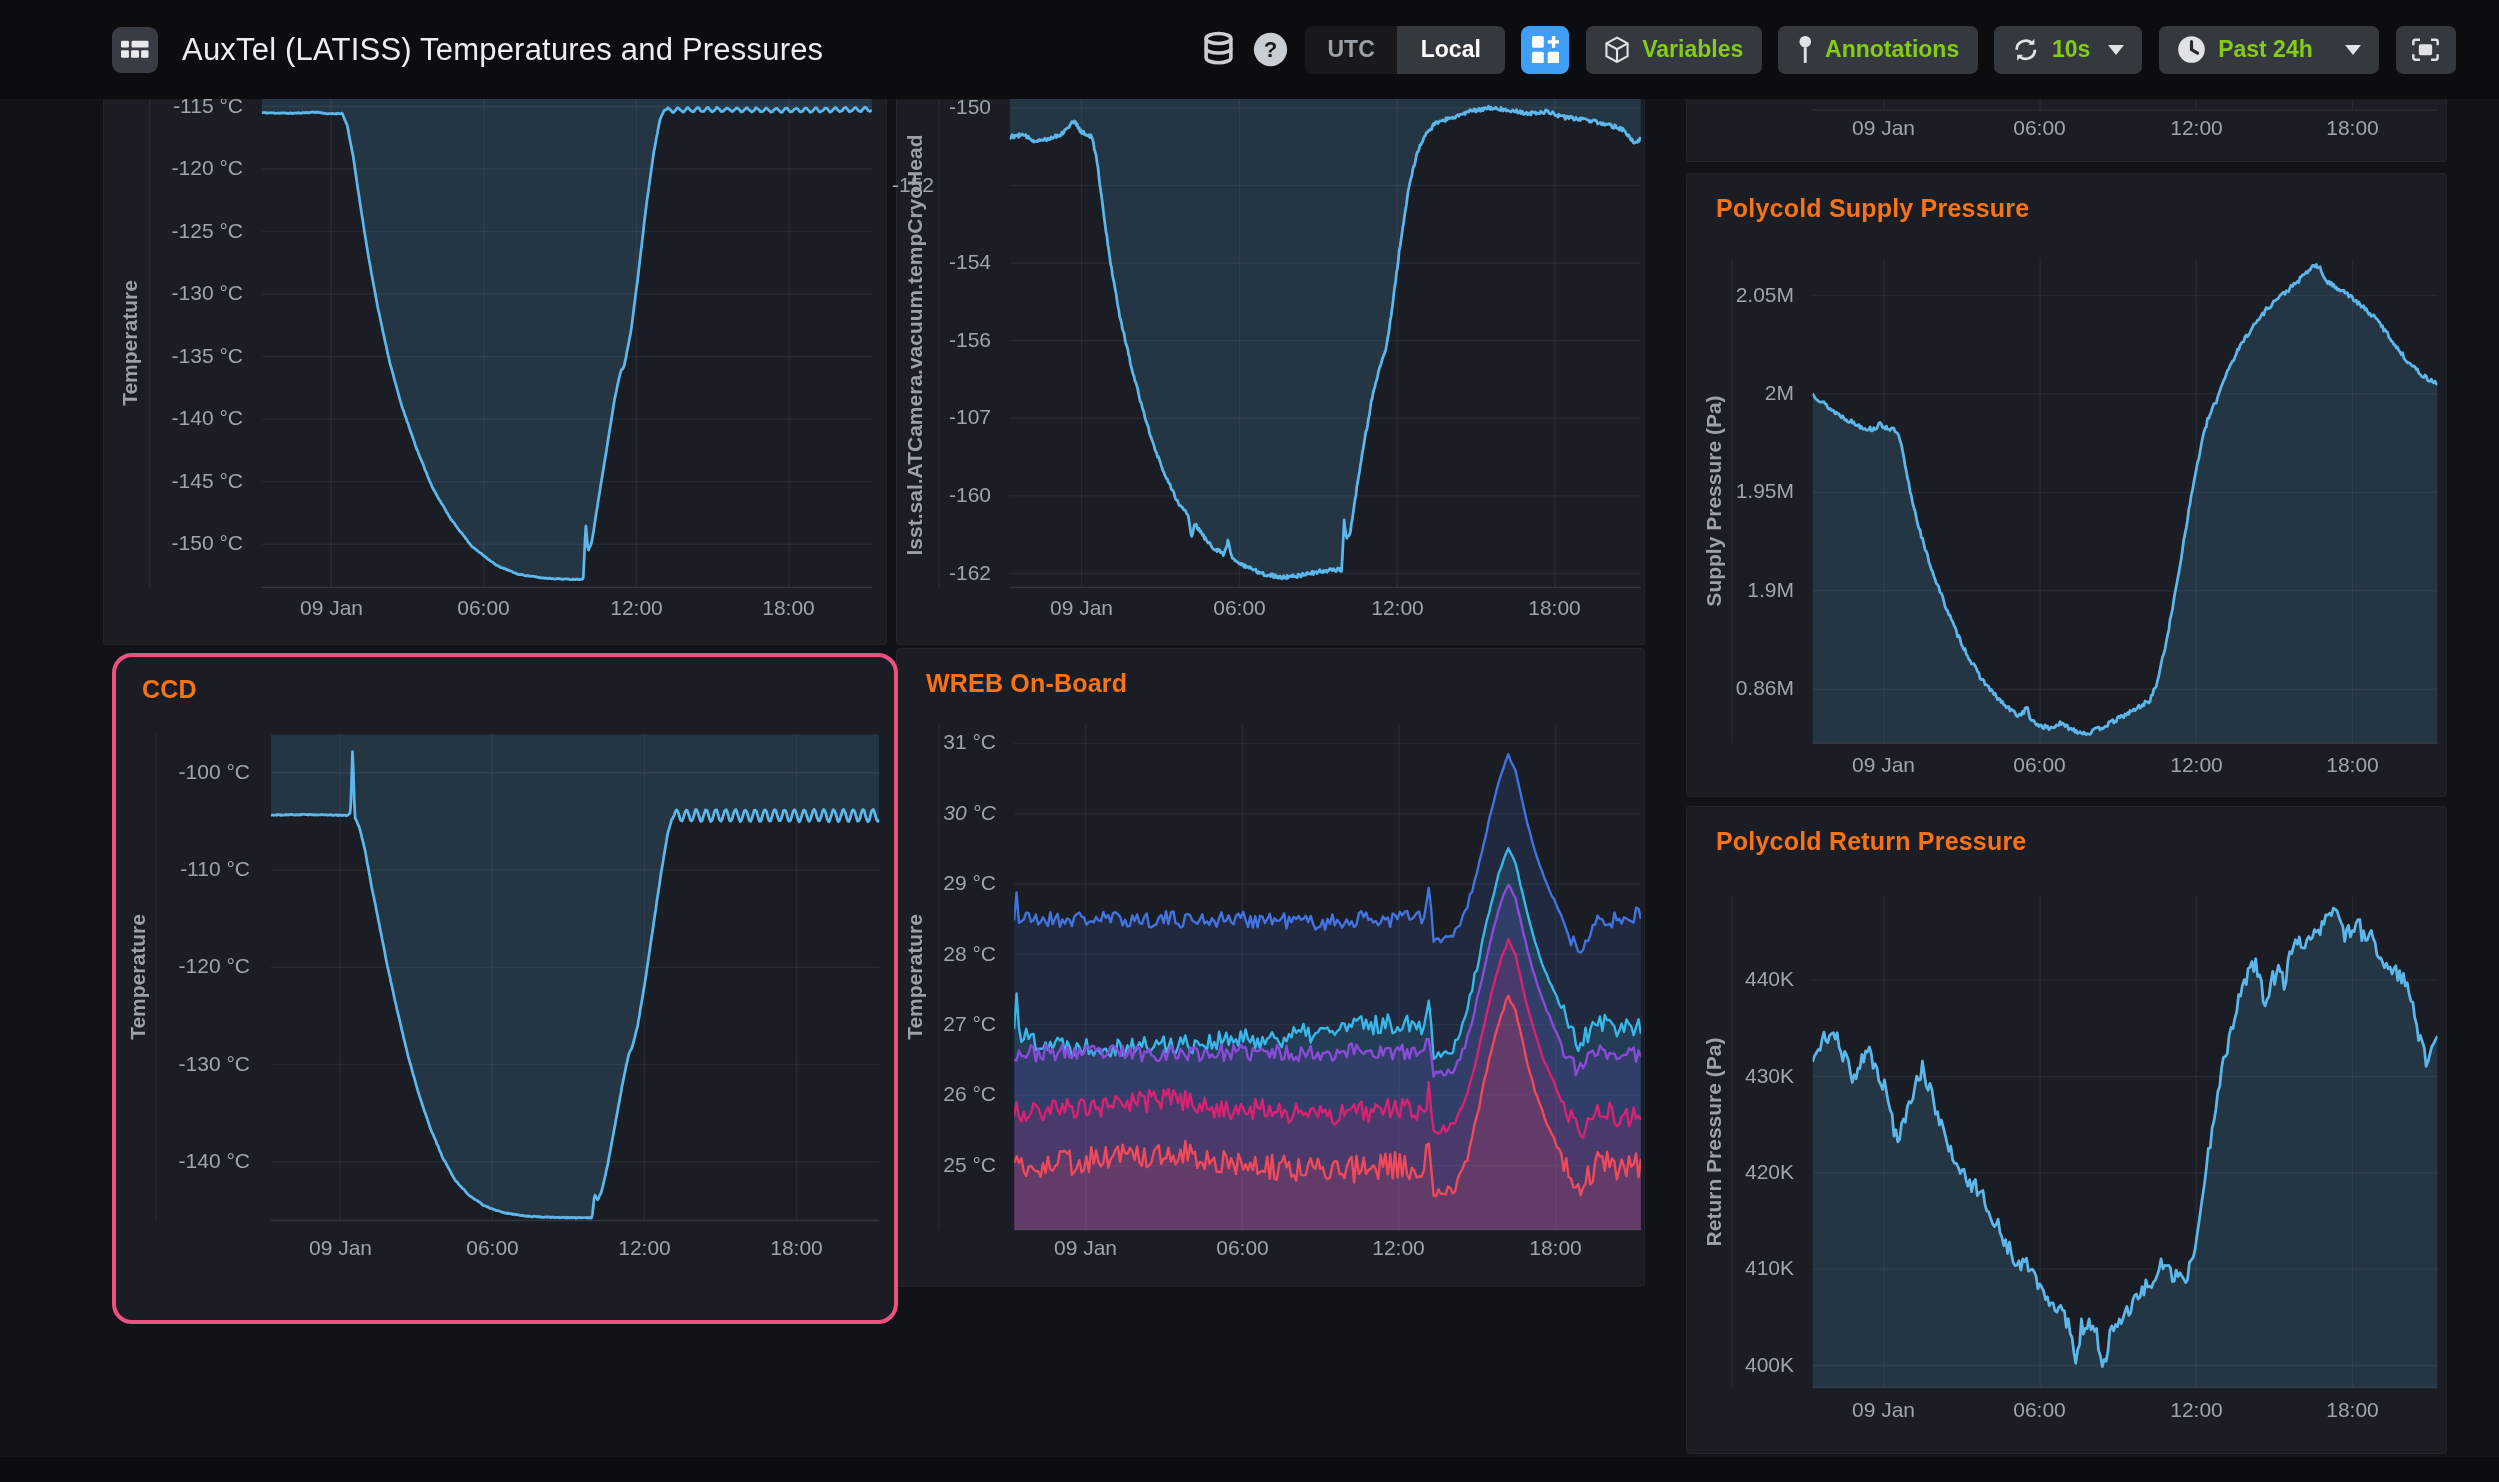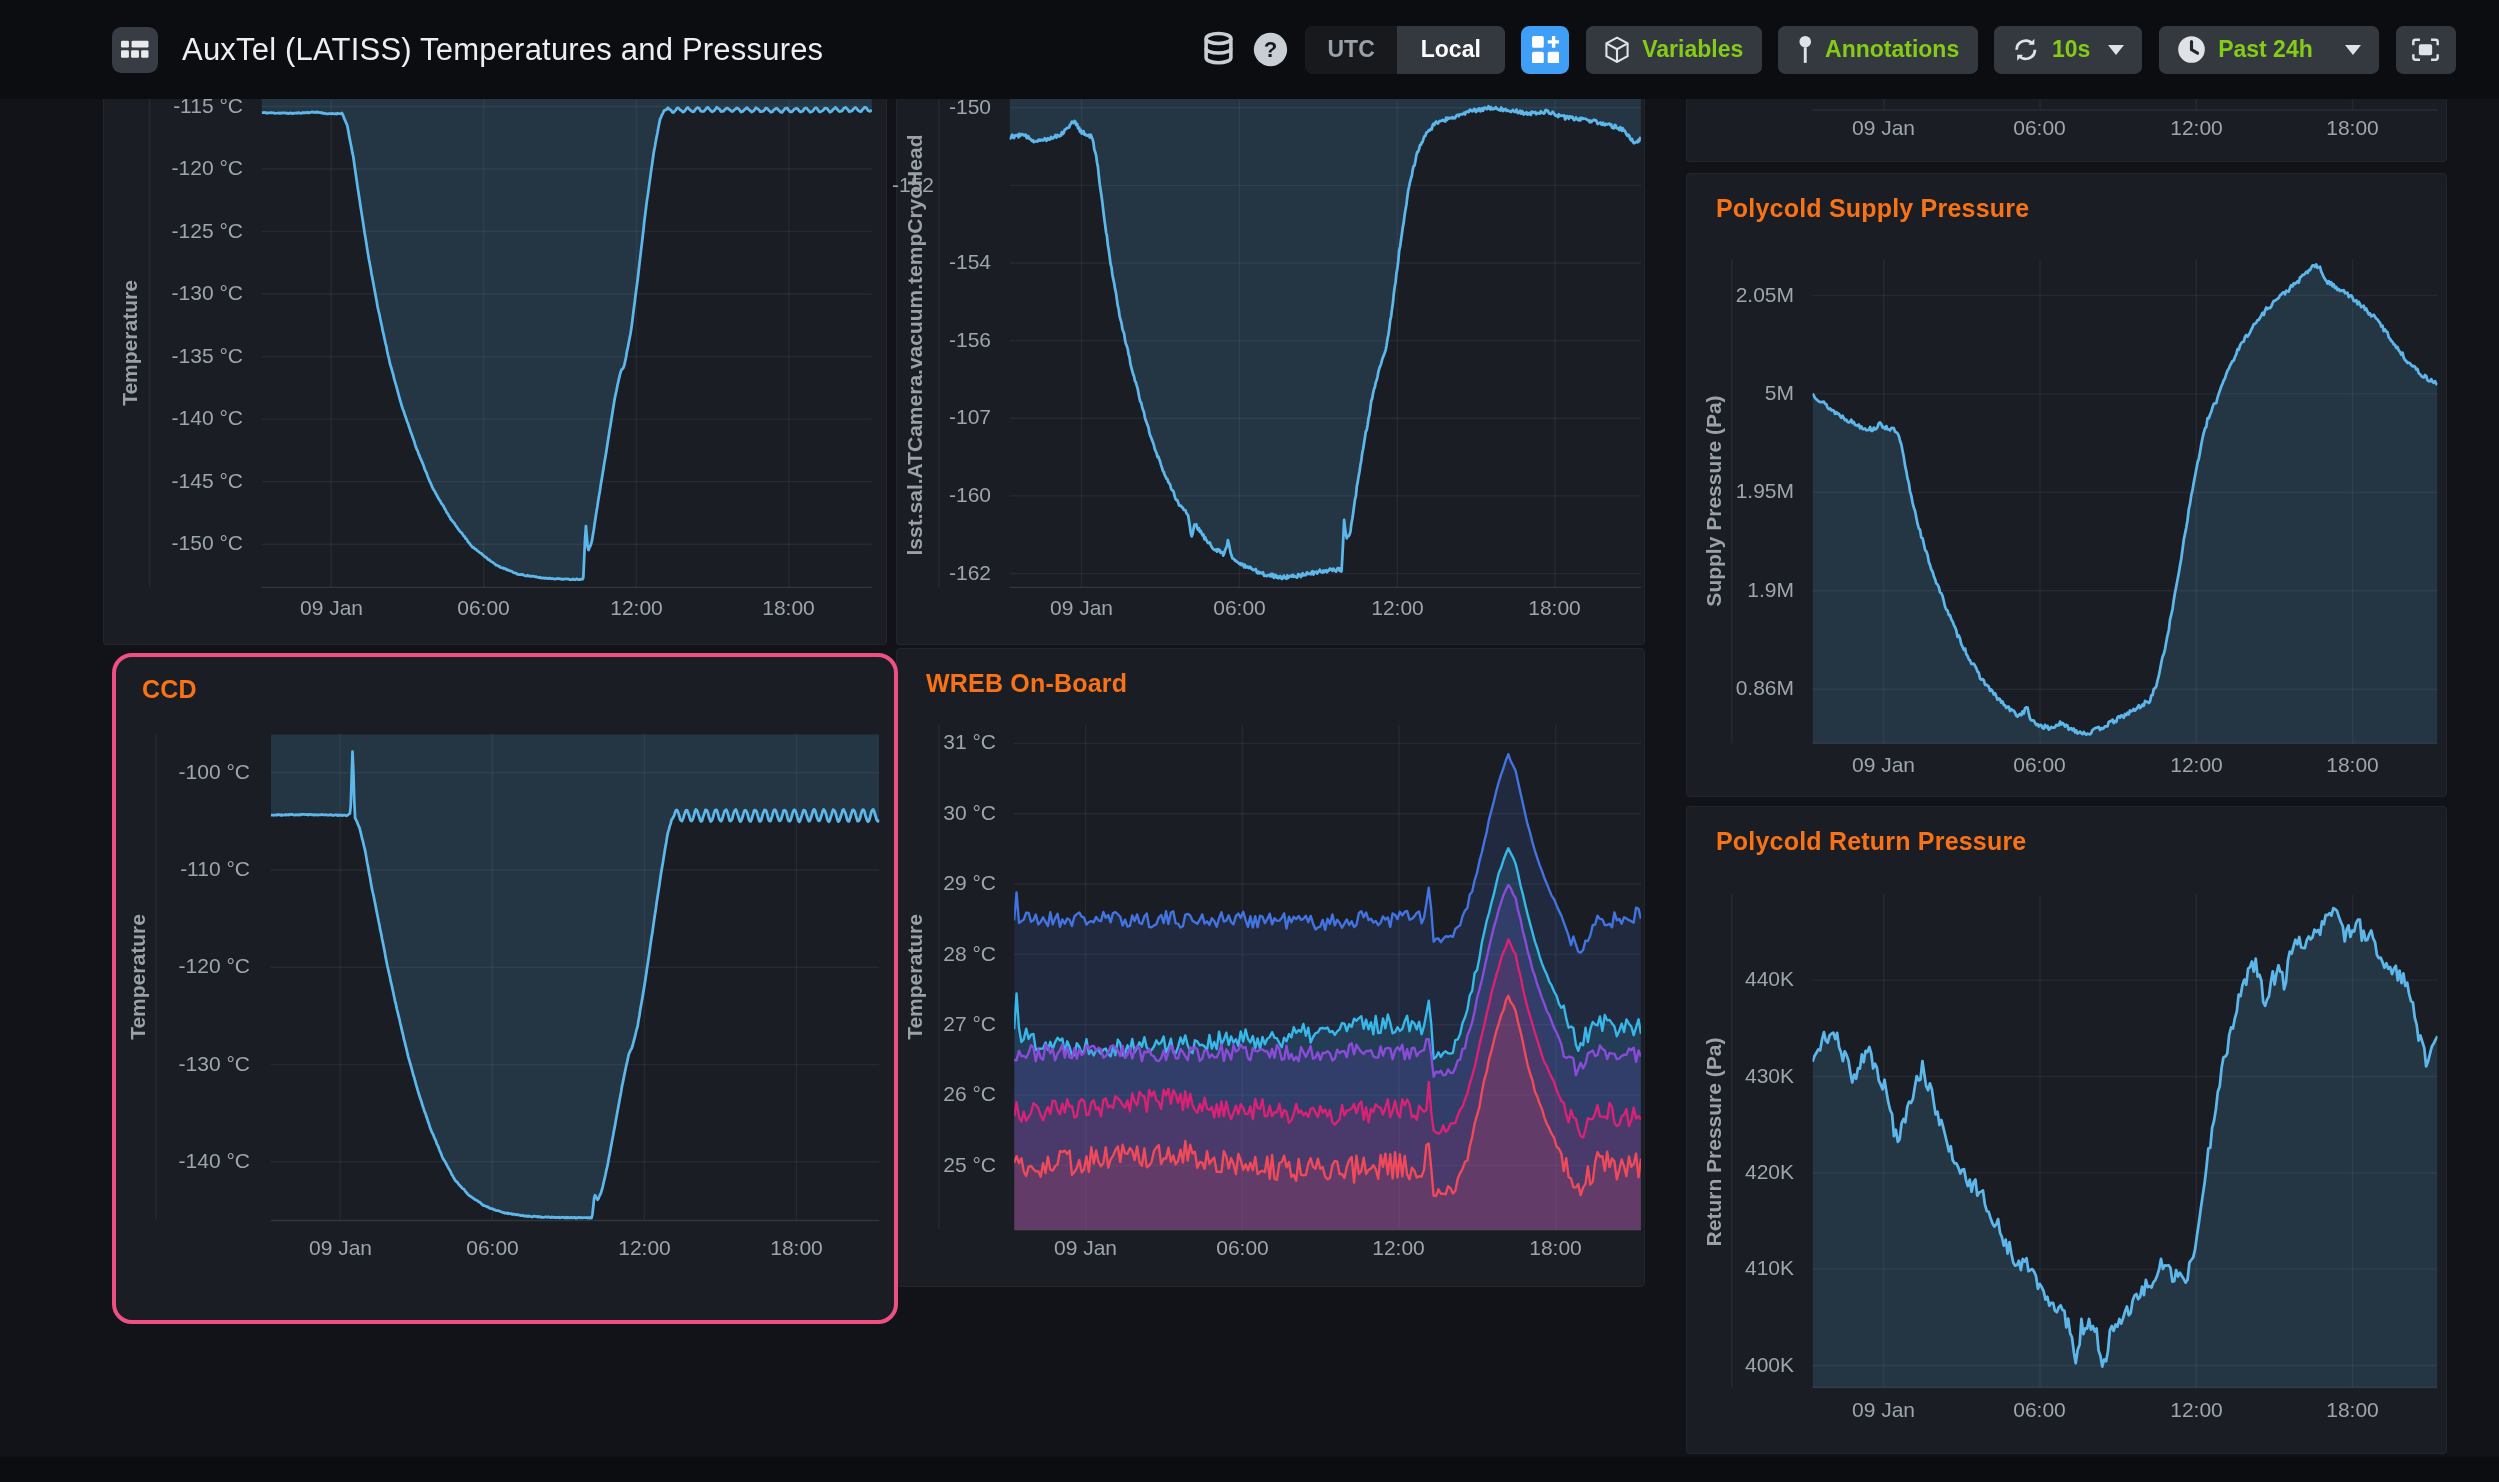--- a/index.html
+++ b/index.html
@@ -240,41 +240,41 @@
       <div class="xtick" style="left: 1008px; top: 596px;">09 Jan</div>
       <div class="xtick" style="left: 1166px; top: 596px;">06:00</div>
       <div class="xtick" style="left: 1324px; top: 596px;">12:00</div>
       <div class="xtick" style="left: 1481px; top: 596px;">18:00</div>
       <div class="axis-title" style="left: 915px; top: 345px;">lsst.sal.ATCamera.vacuum.tempCryoHead</div>
       <div class="xtick" style="left: 1810px; top: 116px;">09 Jan</div>
       <div class="xtick" style="left: 1966px; top: 116px;">06:00</div>
       <div class="xtick" style="left: 2123px; top: 116px;">12:00</div>
       <div class="xtick" style="left: 2279px; top: 116px;">18:00</div>
       <div class="ytick" style="left: 1638px; top: 283px;">2.05M</div>
-      <div class="ytick" style="left: 1638px; top: 381px;">5M</div>
+      <div class="ytick" style="left: 1638px; top: 381px;">2M</div>
       <div class="ytick" style="left: 1638px; top: 479px;">1.95M</div>
       <div class="ytick" style="left: 1638px; top: 578px;">1.9M</div>
       <div class="ytick" style="left: 1638px; top: 676px;">0.86M</div>
       <div class="xtick" style="left: 1810px; top: 753px;">09 Jan</div>
       <div class="xtick" style="left: 1966px; top: 753px;">06:00</div>
       <div class="xtick" style="left: 2123px; top: 753px;">12:00</div>
       <div class="xtick" style="left: 2279px; top: 753px;">18:00</div>
       <div class="axis-title" style="left: 1714px; top: 501px;">Supply Pressure (Pa)</div>
       <div class="ytick" style="left: 94px; top: 760px;">-100 °C</div>
       <div class="ytick" style="left: 94px; top: 857px;">-110 °C</div>
       <div class="ytick" style="left: 94px; top: 954px;">-120 °C</div>
       <div class="ytick" style="left: 94px; top: 1052px;">-130 °C</div>
       <div class="ytick" style="left: 94px; top: 1149px;">-140 °C</div>
       <div class="xtick" style="left: 267px; top: 1236px;">09 Jan</div>
       <div class="xtick" style="left: 419px; top: 1236px;">06:00</div>
       <div class="xtick" style="left: 571px; top: 1236px;">12:00</div>
       <div class="xtick" style="left: 723px; top: 1236px;">18:00</div>
       <div class="axis-title" style="left: 138px; top: 977px;">Temperature</div>
       <div class="ytick" style="left: 840px; top: 730px;">31 °C</div>
-      <div class="ytick" style="left: 840px; top: 801px;">30 °C</div>
+      <div class="ytick" style="left: 840px; top: 801px; font-style: italic;">30 °C</div>
       <div class="ytick" style="left: 840px; top: 871px;">29 °C</div>
       <div class="ytick" style="left: 840px; top: 942px;">28 °C</div>
       <div class="ytick" style="left: 840px; top: 1012px;">27 °C</div>
       <div class="ytick" style="left: 840px; top: 1082px;">26 °C</div>
       <div class="ytick" style="left: 840px; top: 1153px;">25 °C</div>
       <div class="xtick" style="left: 1012px; top: 1236px;">09 Jan</div>
       <div class="xtick" style="left: 1169px; top: 1236px;">06:00</div>
       <div class="xtick" style="left: 1325px; top: 1236px;">12:00</div>
       <div class="xtick" style="left: 1482px; top: 1236px;">18:00</div>
       <div class="axis-title" style="left: 915px; top: 977px;">Temperature</div>

